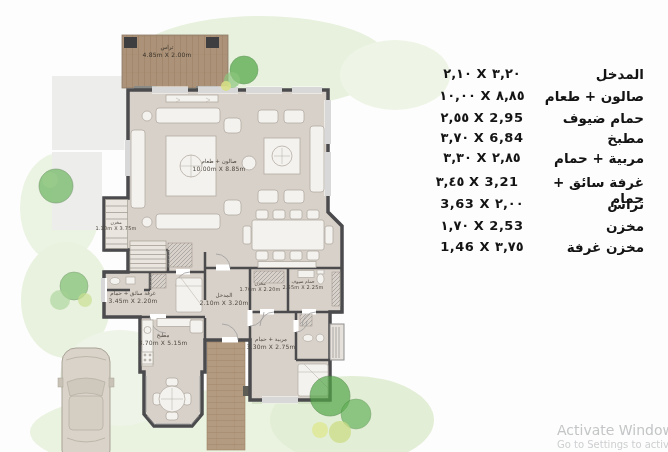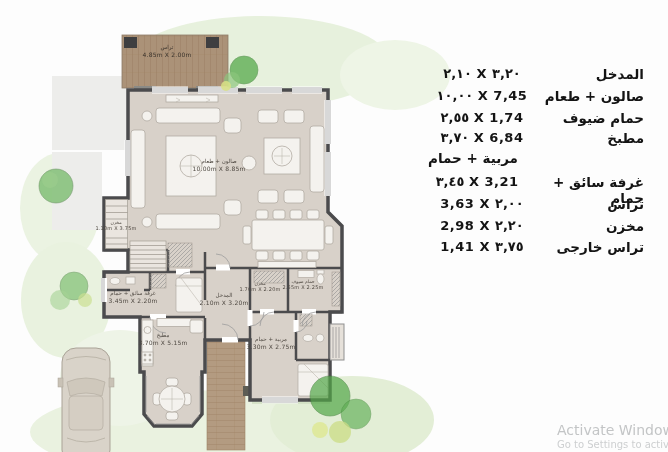--- a/index.html
+++ b/index.html
@@ -348,49 +348,50 @@
       <span class="dm">1.10m X 3.75m</span>
     </div>
   </div>
 
   <div id="legend">
     <div class="lrow" id="lr0">
       <span class="dims">٢,١٠ X ٣,٢٠</span>
       <span class="lab">المدخل</span>
     </div>
     <div class="lrow" id="lr1">
-      <span class="dims">١٠,٠٠ X 7,45</span>
+      <span class="dims">١٠,٠٠ X ٨,٨٥</span>
       <span class="lab">صالون + طعام</span>
     </div>
     <div class="lrow" id="lr2">
-      <span class="dims">٢,٥٥ X 1,74</span>
+      <span class="dims">٢,٥٥ X 2,95</span>
       <span class="lab">حمام ضيوف</span>
     </div>
     <div class="lrow" id="lr3">
       <span class="dims">٣,٧٠ X 6,84</span>
       <span class="lab">مطبخ</span>
     </div>
     <div class="lrow" id="lr4">
+      <span class="dims">٣,٣٠ X ٢,٨٥</span>
       <span class="lab">مربية + حمام</span>
     </div>
     <div class="lrow" id="lr5">
       <span class="dims">٣,٤٥ X 3,21</span>
       <span class="lab">غرفة سائق + حمام</span>
     </div>
     <div class="lrow" id="lr6">
       <span class="dims">3,63 X ٢,٠٠</span>
       <span class="lab">تراس</span>
     </div>
     <div class="lrow" id="lr7">
-      <span class="dims">2,98 X ٢,٢٠</span>
+      <span class="dims">١,٧٠ X 2,53</span>
       <span class="lab">مخزن</span>
     </div>
     <div class="lrow" id="lr8">
-      <span class="dims">1,41 X ٣,٧٥</span>
-      <span class="lab">تراس خارجى</span>
+      <span class="dims">1,46 X ٣,٧٥</span>
+      <span class="lab">مخزن غرفة</span>
     </div>
   </div>
 
   <div id="watermark">
     <span class="w1">Activate Windows</span>
     <span class="w2">Go to Settings to activate Windows.</span>
   </div>
 
 </div>
 

